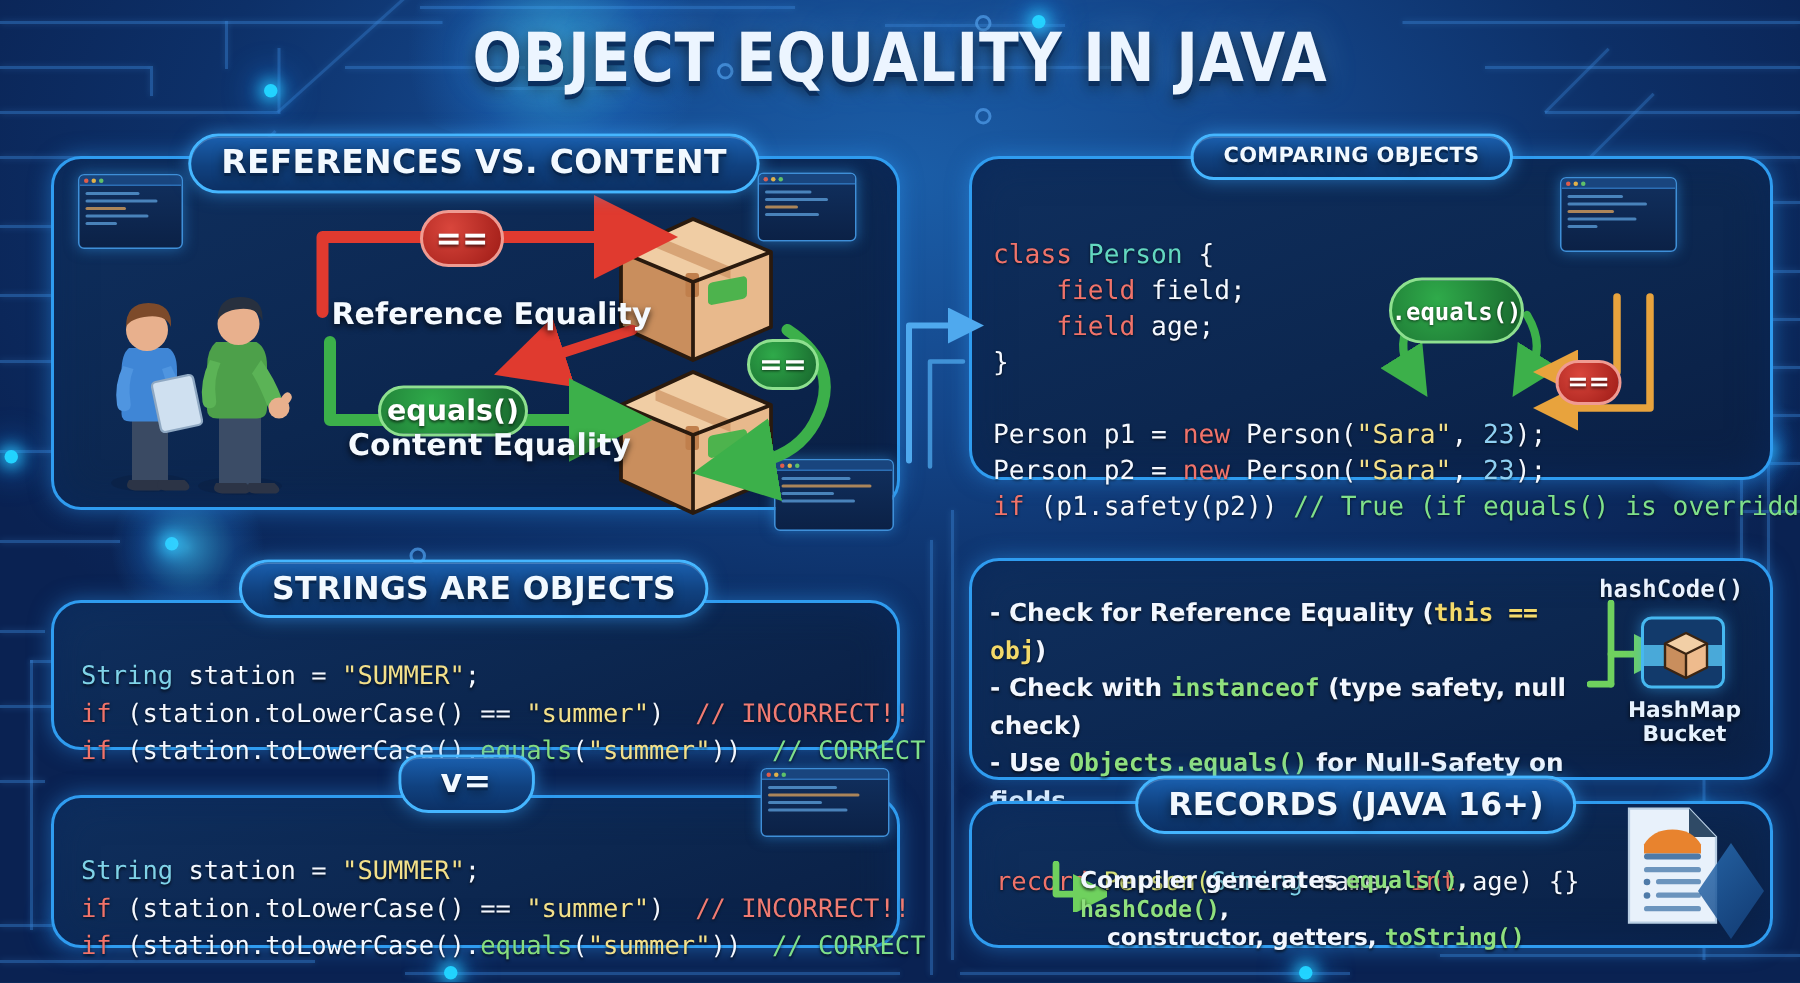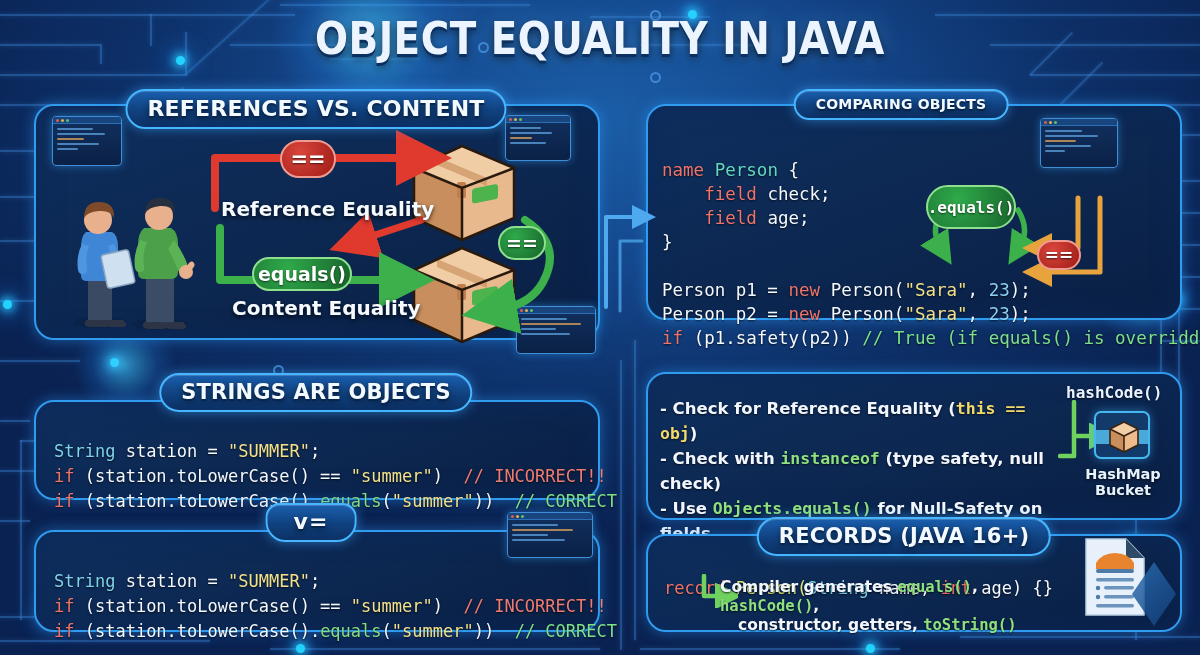--- a/index.html
+++ b/index.html
@@ -379,43 +379,43 @@
     <path d="M40 98 L40 150 L215 150" stroke="#3cb04a" stroke-width="8" fill="none" stroke-linecap="round" stroke-linejoin="round" marker-end="url(#ar-grn)"></path>
 
     <path d="M345 90 q38 25 18 62 q-12 22 -42 27" stroke="#3cb04a" stroke-width="8" fill="none" stroke-linecap="round" marker-end="url(#ar-grn)"></path>
   </svg>
 
   <div class="pill red" style="left:280px;top:140px;width:56px;height:38px;font-size:21px;">==</div>
   <div class="pill grn" style="left:252px;top:257px;width:100px;height:34px;font-size:19px;">equals()</div>
   <div class="pill grn" style="left:498px;top:226px;width:48px;height:34px;font-size:19px;">==</div>
 
   <div class="lbl" style="left:221px;top:197px;">Reference Equality</div>
-  <div class="lbl" style="left:232px;top:296px;text-align:center;">Content Equality</div>
+  <div class="lbl" style="left:232px;top:284px;text-align:center;">Content Equality</div>
 
   <div class="panel" style="left:646px;top:104px;width:536px;height:216px;"></div>
   <div class="panel-hdr" style="left:901px;top:89px;font-size:14px;">COMPARING OBJECTS</div>
 
   <div class="term" style="left:1040px;top:118px;width:78px;height:50px;">
     <div class="bar">
         <i style="background:#e05c4a"></i>
         <i style="background:#e0b14a"></i>
         <i style="background:#5fc06a"></i>
       </div>
     <div class="body">
         <span style="width:55%"></span>
         <span style="width:78%"></span>
         <span style="width:45%;background:#e0a45c"></span>
         <span style="width:68%"></span>
         <span style="width:30%"></span>
       </div>
   </div>
 
   <div class="code" style="left:662px;top:134px;">
-<span class="kw">name</span> <span class="typ">Person</span> <span class="wht">{</span>
-    <span class="kw">field</span> <span class="wht">check;</span>
+<span class="kw">class</span> <span class="typ">Person</span> <span class="wht">{</span>
+    <span class="kw">field</span> <span class="wht">field;</span>
     <span class="kw">field</span> <span class="wht">age;</span>
 <span class="wht">}</span>
 
 <span class="wht">Person</span> <span class="wht">p1 =</span> <span class="kw">new</span> <span class="wht">Person(</span><span class="str">"Sara"</span><span class="wht">, </span><span class="num">23</span><span class="wht">);</span>
 <span class="wht">Person</span> <span class="wht">p2 =</span> <span class="kw">new</span> <span class="wht">Person(</span><span class="str">"Sara"</span><span class="wht">, </span><span class="num">23</span><span class="wht">);</span>
 <span class="kw">if</span> <span class="wht">(p1.safety(p2))</span> <span class="cmt">// True (if equals() is overridden)</span></div>
 
   <svg style="position:absolute;left:900px;top:180px;width:220px;height:110px" viewBox="0 0 220 110">
     <defs>
       <marker id="ar-grn2" markerWidth="6" markerHeight="6" refX="2" refY="3" orient="auto">

